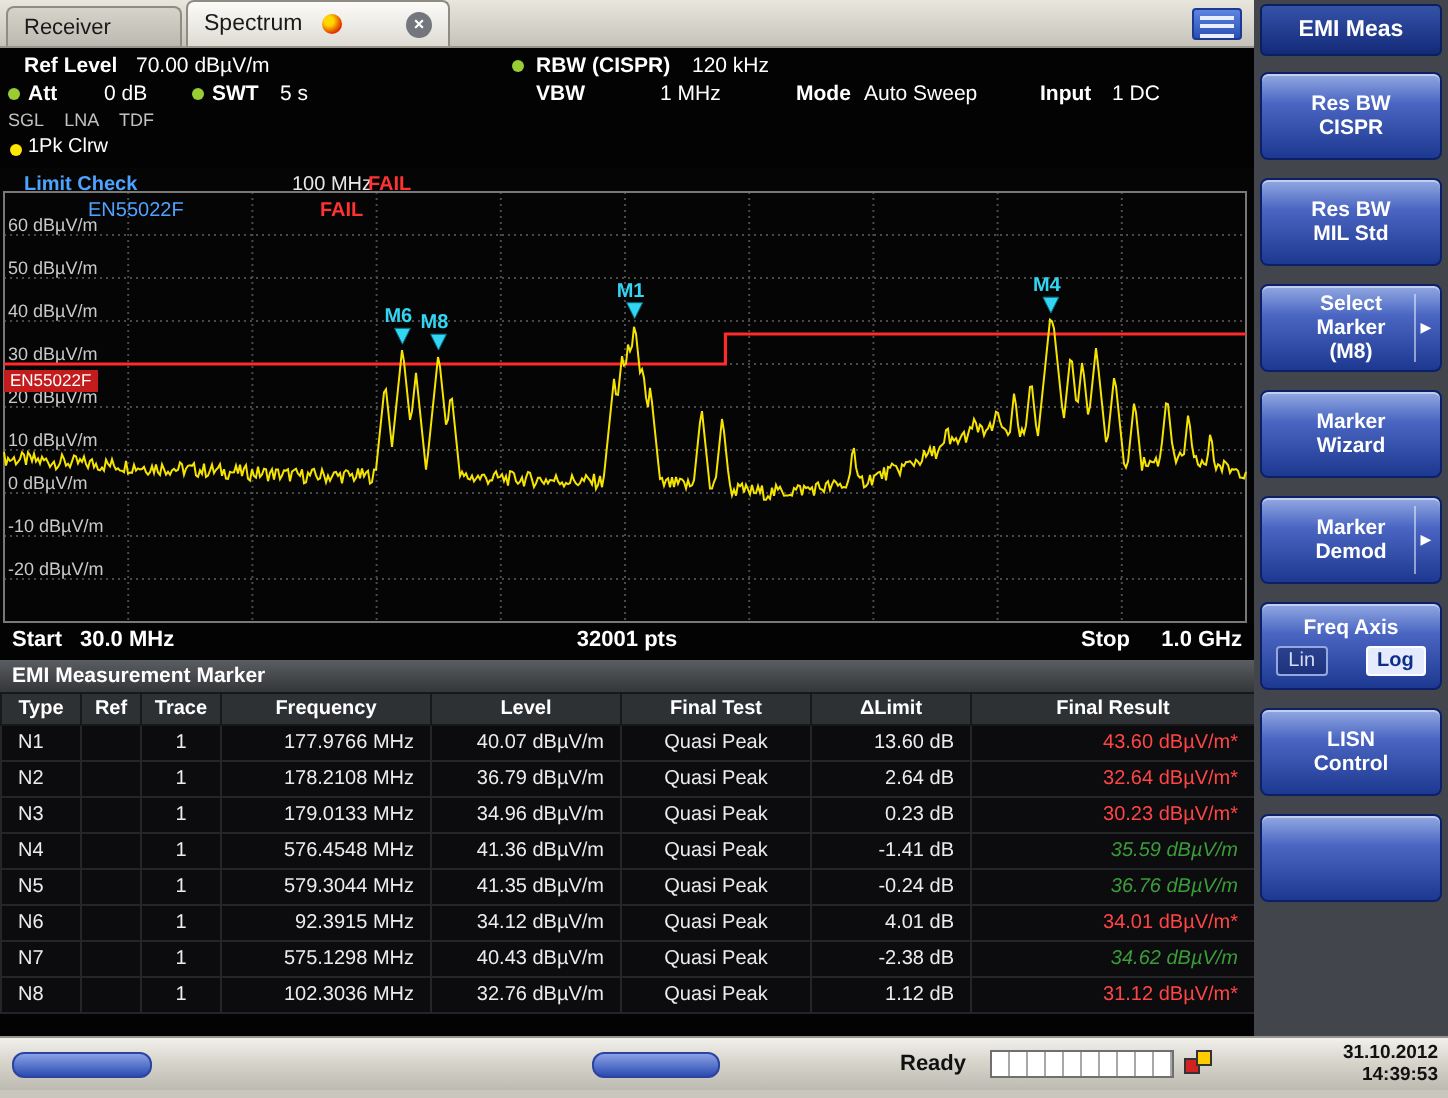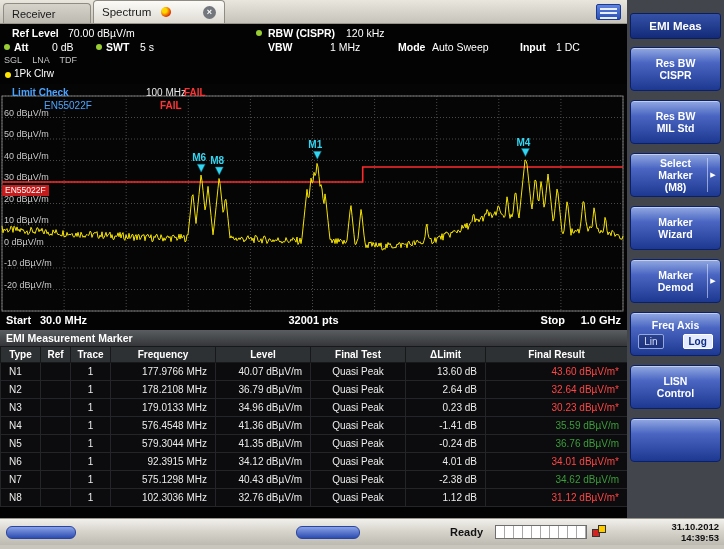--- a/index.html
+++ b/index.html
@@ -55,25 +55,25 @@
   .tbl-title{position:absolute;left:0;top:306px;width:627px;height:16px;
     background:linear-gradient(#5a5d61,#343639);color:#fff;font-weight:bold;
     font-size:10.5px;line-height:16px;padding-left:6px;}
   table.mtable{position:absolute;left:0;top:322px;width:627px;border-collapse:collapse;
     table-layout:fixed;}
   .mtable th{background:#2e3134;color:#fff;font-weight:bold;font-size:10px;height:16px;
     border:1px solid #17181a;padding:0 4px;}
   .mtable td{color:#ececec;font-size:10px;height:18px;border:1px solid #232528;
     background:#0c0c0e;padding:0 8px;white-space:nowrap;overflow:hidden;}
   .al{text-align:left;} .ac{text-align:center;} .ar{text-align:right;}
-  .mtable td.fail{color:#ff4545;} .mtable td.pass{color:#3a9d3a;}
+  .mtable td.fail{color:#ff4545;} .mtable td.pass{color:#3a9d3a;font-style:italic;}
 
   
   .sidebar{position:absolute;left:627px;top:0;width:97px;height:518px;background:#42464c;
-    padding:12px 3px;}
+    padding:1px 3px;}
   .sk-header{height:26px;margin:1px 0 8px 0;border:1px solid #0a1f5e;border-radius:3px;
     background:linear-gradient(#3552a8,#132a78);color:#fff;font-weight:bold;font-size:11.5px;
     display:flex;align-items:center;justify-content:center;}
   .softkey{position:relative;height:44px;margin-bottom:9px;border:1px solid #0c2068;
     border-radius:4px;background:linear-gradient(180deg,#93a9e2 0%,#4a66c2 35%,#1d3890 100%);
     box-shadow:inset 0 1px 0 rgba(255,255,255,.45);
     display:flex;flex-direction:column;align-items:center;justify-content:center;}
   .sk-label{color:#fff;font-weight:bold;font-size:10.5px;line-height:12px;text-align:center;
     white-space:pre-line;}
   .sk-arrow{position:absolute;right:2px;top:4px;bottom:4px;width:11px;

